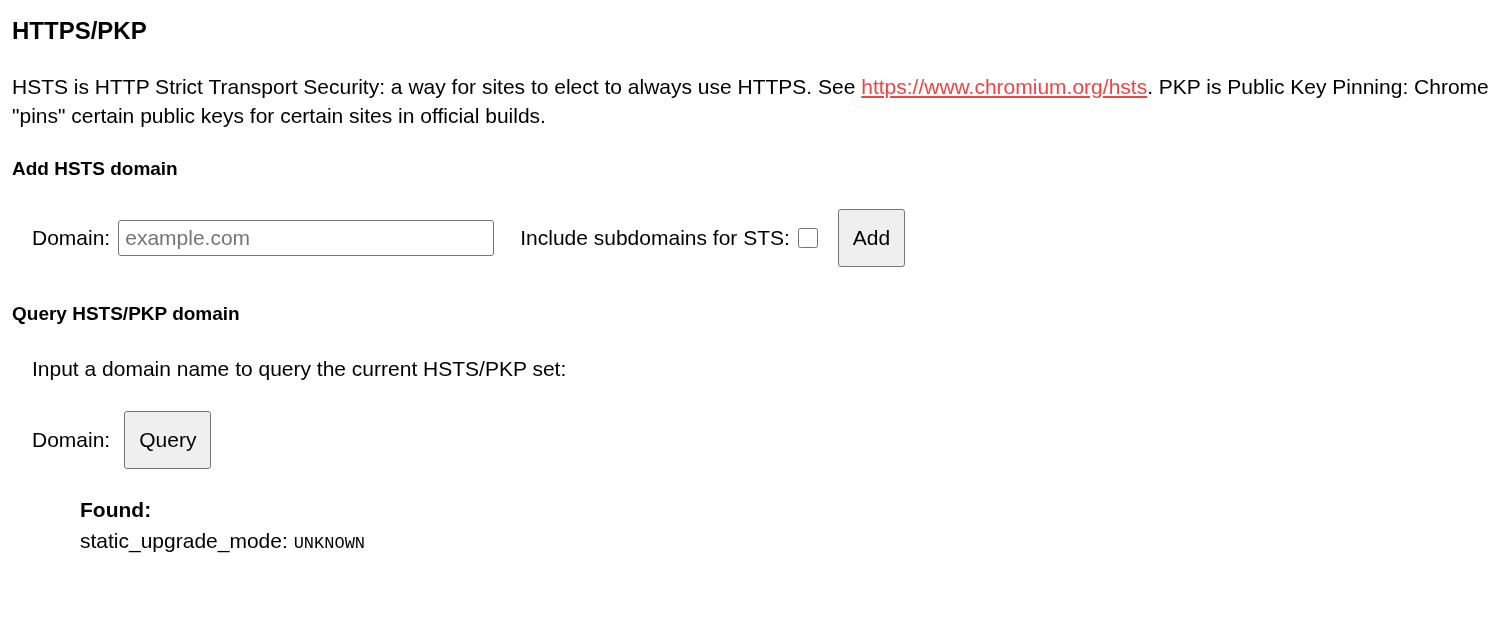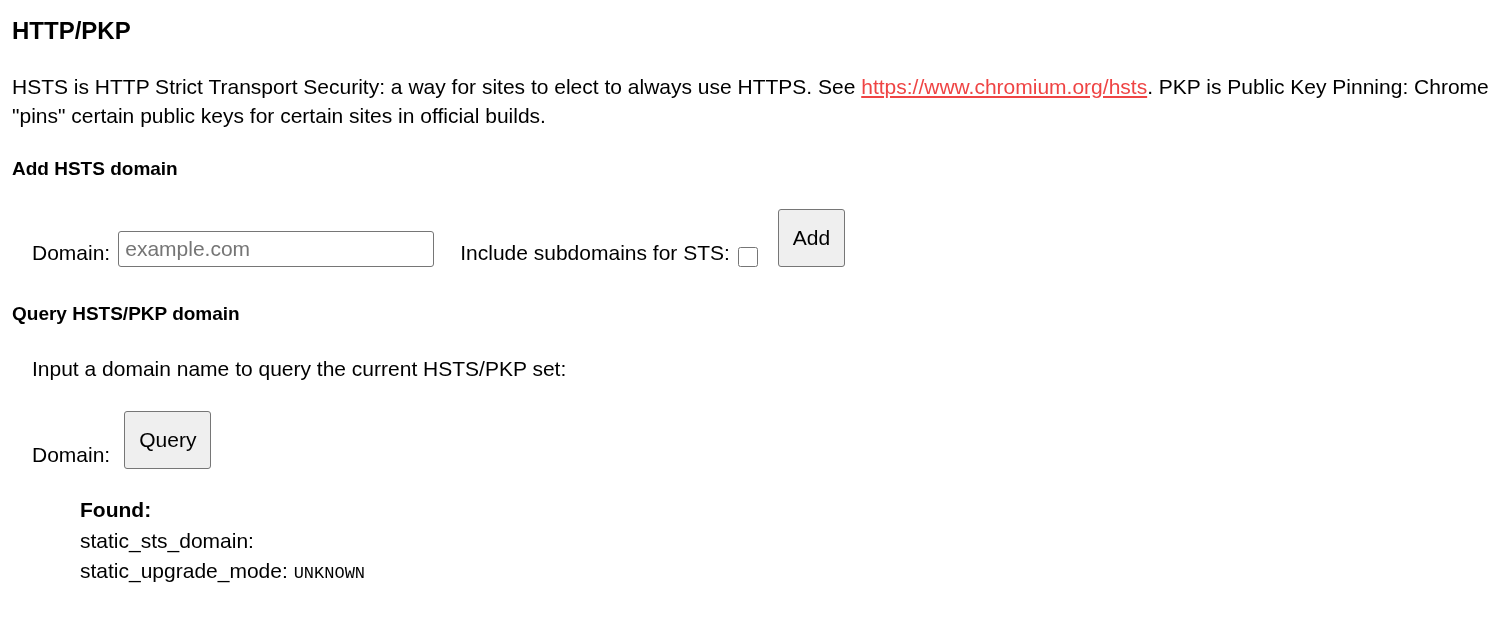--- a/index.html
+++ b/index.html
@@ -32,39 +32,39 @@
       margin: 0 0 26px 0;
     }
     .section-body {
       padding-left: 20px;
     }
     .prompt {
       margin: 0 0 28px 0;
     }
     .form-row {
       display: flex;
-      align-items: flex-end;
+      align-items: center;
       flex-wrap: wrap;
       gap: 6px;
       margin-bottom: 34px;
     }
     label.inline {
       margin-right: 2px;
     }
     label.chk {
       margin-left: 20px;
       margin-right: 2px;
     }
     input[type="text"] {
       font-family: inherit;
       font-size: 21px;
       padding: 3px 6px;
       border: 1px solid #767676;
       border-radius: 3px;
-      width: 316px;
+      width: 376px;
       height: 36px;
       background: #fff;
     }
     input[type="text"]::placeholder {
       color: #757575;
     }
     input[type="checkbox"] {
       width: 20px;
       height: 20px;
       margin: 0 4px 0 0;
@@ -94,21 +94,21 @@
       line-height: 1.4;
     }
     .mono-val {
       font-family: Liberation Mono, monospace;
       font-size: 17px;
     }
   </style>
 </head>
 <body>
 
-<h3 class="page-title">HTTP/PKP</h3>
+<h3 class="page-title">HTTPS/PKP</h3>
 
 <p class="intro">
   <span>HSTS is HTTP Strict Transport Security: a way for sites to elect to always use HTTPS. See </span><a href="#">https://www.chromium.org/hsts</a><span>. PKP is Public Key Pinning: Chrome "pins" certain public keys for certain sites in official builds.</span>
 </p>
 
 <h4 class="section-title">Add HSTS domain</h4>
 <div class="section-body">
   <div class="form-row">
     <label class="inline">Domain:</label>
     <input type="text" placeholder="example.com" style="">
@@ -122,19 +122,16 @@
 <div class="section-body">
   <p class="prompt">Input a domain name to query the current HSTS/PKP set:</p>
   <div class="form-row" style="margin-bottom:0;">
     <label class="inline">Domain:</label>
     <button class="query-btn">Query</button>
   </div>
 
   <div class="results">
     <div class="found-label">Found:</div>
     <div class="result-line">
-      <span>static_sts_domain:</span><span class="mono-val"></span>
-    </div>
-    <div class="result-line">
       <span>static_upgrade_mode: </span><span class="mono-val">UNKNOWN</span>
     </div>
   </div>
 </div>
 
 </body></html>

